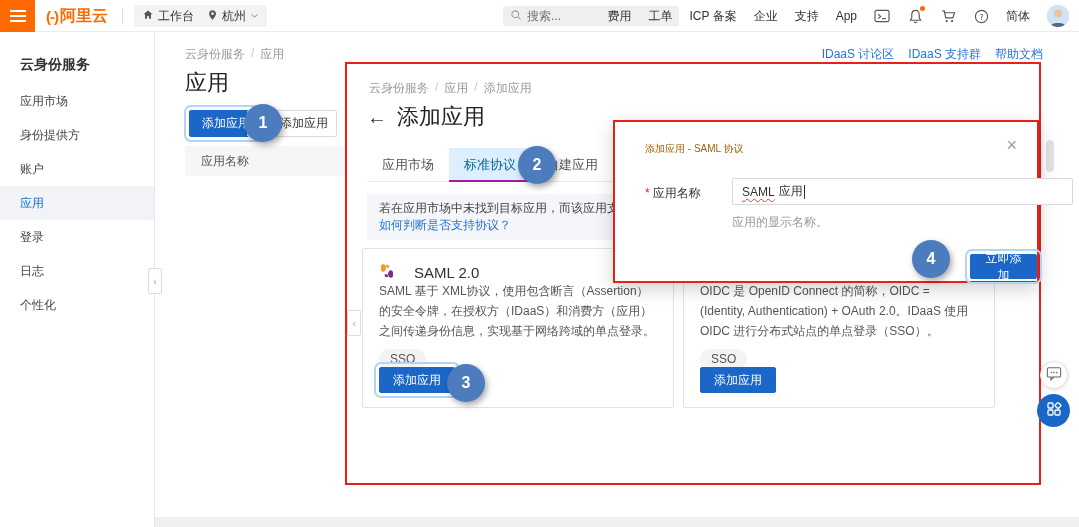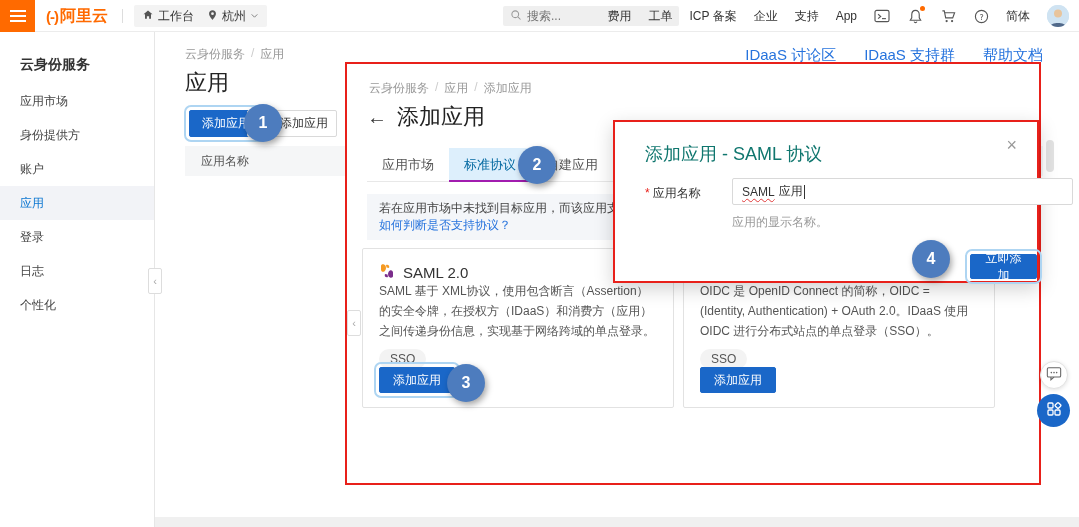--- a/index.html
+++ b/index.html
@@ -31,21 +31,21 @@
   .sb-title { padding:24px 0 10px 20px; font-size:14px; font-weight:bold; color:#333; }
   .sb-item { height:34px; line-height:34px; padding-left:20px; font-size:12px; color:#444; cursor:pointer; }
   .sb-item.active { background:#f2f3f7; color:#0b76d1; }
   .collapse-handle { position:absolute; width:14px; height:26px; background:#fff; border:1px solid #ddd; border-radius:2px; color:#aaa; font-size:11px; display:flex; align-items:center; justify-content:center; cursor:pointer; z-index:4; }
   .sb-collapse { left:148px; top:268px; }
 
   
   .crumbs { position:absolute; font-size:12px; color:#999; display:flex; gap:6px; }
   .crumbs .sep { color:#ccc; }
   .page-crumbs { left:185px; top:46px; }
-  .header-links { position:absolute; right:36px; top:46px; display:flex; gap:28px; font-size:15px; }
+  .header-links { position:absolute; right:36px; top:46px; display:flex; gap:14px; font-size:12px; }
   .header-links span { color:#2673dd; cursor:pointer; }
   .page-title { position:absolute; left:185px; top:68px; font-size:22px; font-weight:500; color:#222; }
   .btn { display:inline-flex; align-items:center; justify-content:center; font-size:12px; cursor:pointer; border-radius:2px; font-family:inherit; }
   .btn-primary { background:#1a67c8; color:#fff; border:1px solid #1a67c8; }
   .btn-default { background:#fff; color:#333; border:1px solid #d9d9d9; }
   .ring { outline:2px solid #aed5f2; outline-offset:3px; }
   .bg-add-btn { position:absolute; left:189px; top:110px; height:27px; padding:0 12px; }
   .bg-batch-btn { position:absolute; left:247px; top:110px; height:27px; padding:0 8px; }
   .table-head { position:absolute; left:185px; top:146px; width:858px; height:30px; background:#f5f6f7; display:flex; align-items:center; padding-left:16px; font-size:12px; color:#555; }
 
@@ -57,29 +57,29 @@
   .ov-title { font-size:22px; font-weight:500; color:#222; }
   .tabs { position:absolute; left:20px; top:84px; right:20px; height:34px; border-bottom:1px solid #e8e8e8; display:flex; }
   .tab { height:34px; line-height:33px; padding:0 15px; font-size:13px; color:#555; cursor:pointer; }
   .tab.active { background:#ddeffc; color:#0369a1; border-bottom:2px solid #a21caf; }
   .notice { position:absolute; left:20px; top:130px; right:22px; height:46px; background:#f4f6f9; padding:6px 12px; font-size:12px; color:#444; line-height:17px; }
   .notice .line1 { white-space:nowrap; overflow:hidden; }
   .notice .link { color:#2673dd; cursor:pointer; }
   .card { position:absolute; top:184px; width:312px; height:160px; border:1px solid #e2e2e2; border-radius:2px; background:#fff; padding:14px 16px; }
   .card1 { left:15px; }
   .card2 { left:336px; }
-  .card-head { display:flex; align-items:center; gap:8px; font-size:15px; color:#333; }
+  .card-head { display:flex; align-items:center; gap:19px; font-size:15px; color:#333; }
   .card-desc { margin-top:0; font-size:12px; color:#555; line-height:1.65; }
   .tag { display:inline-block; margin-top:8px; background:#f3f3f3; border-radius:11px; padding:3px 11px; font-size:12px; color:#555; }
   .card-btn { height:26px; padding:0 13px; position:absolute; left:16px; bottom:14px; }
   .panel-collapse { left:347px; top:310px; z-index:6; }
 
   
   .dialog { position:absolute; left:613px; top:120px; width:426px; height:163px; background:#fff; border:2px solid #e8201a; box-shadow:0 6px 18px rgba(0,0,0,.18); z-index:10; }
-  .dlg-title { position:absolute; left:30px; top:20px; font-size:18px; color:#0f766e; }
+  .dlg-title { position:absolute; left:30px; top:20px; font-size:10px; color:#a16207; }
   .dlg-close { position:absolute; right:20px; top:14px; font-size:18px; color:#999; cursor:pointer; line-height:1; }
   .dlg-label { position:absolute; left:30px; top:63px; font-size:12px; color:#333; }
   .dlg-label .req { color:#e8201a; margin-right:3px; }
   .dlg-input { position:absolute; left:117px; top:56px; width:341px; height:27px; border:1px solid #d9d9d9; border-radius:2px; display:flex; align-items:center; padding:0 9px; font-size:12px; color:#333; cursor:text; background:#fff; }
   .misspell { text-decoration:underline wavy #e03b3b 1px; text-underline-offset:2px; }
   .dlg-input .rest { margin-left:4px; }
   .caret { display:inline-block; width:1px; height:14px; background:#333; margin-left:1px; }
   .dlg-helper { position:absolute; left:117px; top:92px; font-size:12px; color:#999; }
   .dlg-submit { position:absolute; left:355px; top:132px; height:25px; padding:0 12px; }
 

